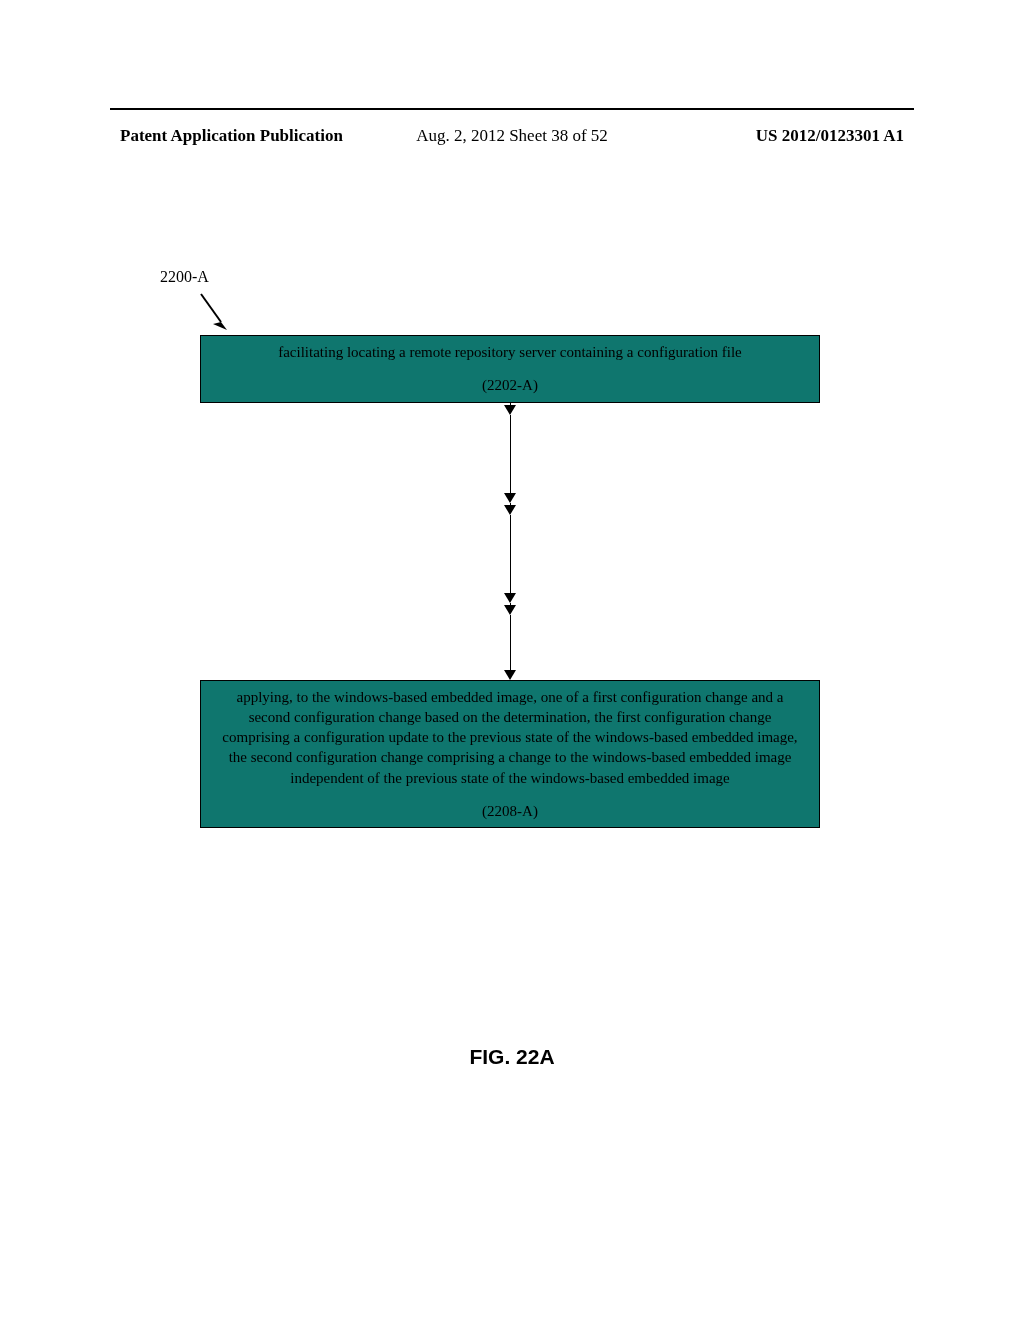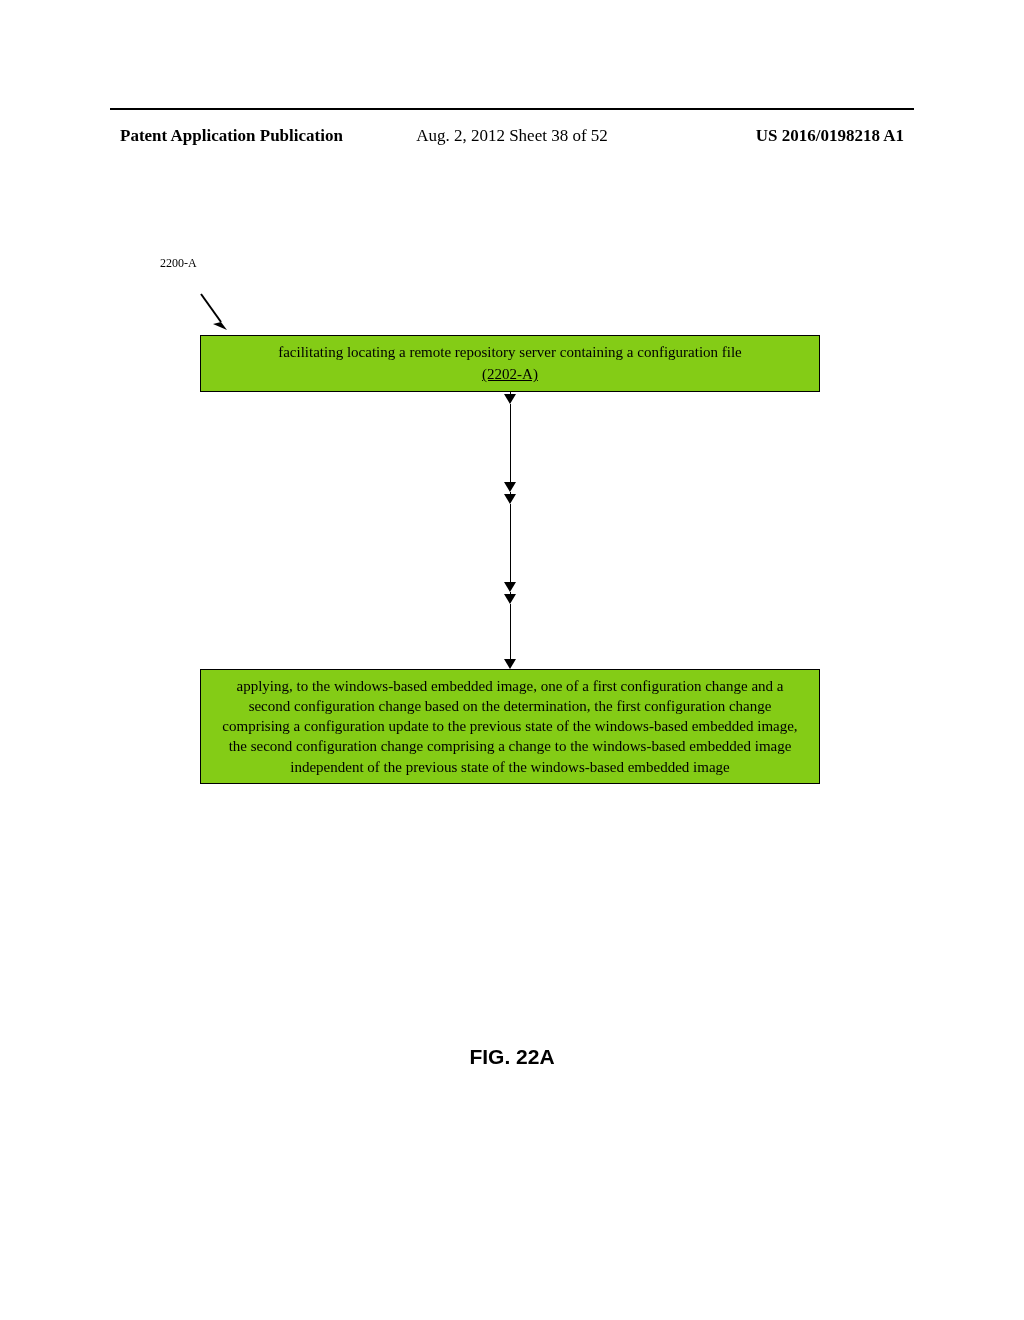--- a/index.html
+++ b/index.html
@@ -40,47 +40,46 @@
     .header-rule {
       position: absolute;
       top: 108px;
       left: 110px;
       right: 110px;
       height: 2px;
       background: #000;
     }
     .ref-label {
       position: absolute;
-      top: 256px;
+      top: 268px;
       left: 160px;
-      font-size: 12px;
+      font-size: 16px;
     }
     .ref-arrow {
       position: absolute;
       top: 288px;
       left: 195px;
     }
     .flowchart {
       position: absolute;
       top: 335px;
       left: 200px;
       width: 620px;
     }
     .box {
       border: 1px solid #000;
       padding: 6px 14px;
       text-align: center;
       font-size: 15px;
       line-height: 1.35;
-      background: #84cc16;
+      background: #0f766e;
     }
     .box-ref {
       display: block;
-      margin-top: 2px;
-      text-decoration: underline;
+      margin-top: 13px;
     }
     .connector {
       display: flex;
       flex-direction: column;
       align-items: center;
       justify-content: center;
     }
     .conn-line {
       width: 1px;
       background: #000;
@@ -104,21 +103,21 @@
       font-size: 21px;
       font-family: Arial, Helvetica, sans-serif;
     }
   </style>
 </head>
 <body>
 
 <div class="header">
   <span class="header-left">Patent Application Publication</span>
   <span class="header-center">Aug. 2, 2012  Sheet 38 of 52</span>
-  <span class="header-right">US 2016/0198218 A1</span>
+  <span class="header-right">US 2012/0123301 A1</span>
 </div>
 <div class="header-rule"></div>
 
 <div class="ref-label">2200-A</div>
 <div class="ref-arrow">
   <svg width="40" height="48" viewBox="0 0 40 48">
     <line x1="6" y1="6" x2="26" y2="34" stroke="#000" stroke-width="2"></line>
     <polygon points="26,34 32,42 18,36" fill="#000"></polygon>
   </svg>
 </div>
@@ -148,17 +147,18 @@
 
   <div class="connector">
     <div class="conn-line conn-line-short"></div>
     <div class="conn-tri"></div>
     <div class="conn-line" style="height:55px"></div>
     <div class="conn-tri"></div>
   </div>
 
   <div class="box">
     <span>applying, to the windows-based embedded image, one of a first configuration change and a second configuration change based on the determination, the first configuration change comprising a configuration update to the previous state of the windows-based embedded image, the second configuration change comprising a change to the windows-based embedded image independent of the previous state of the windows-based embedded image</span>
+    <span class="box-ref">(2208-A)</span>
   </div>
 
 </div>
 
 <div class="figure-caption">FIG. 22A</div>
 
 </body></html>

